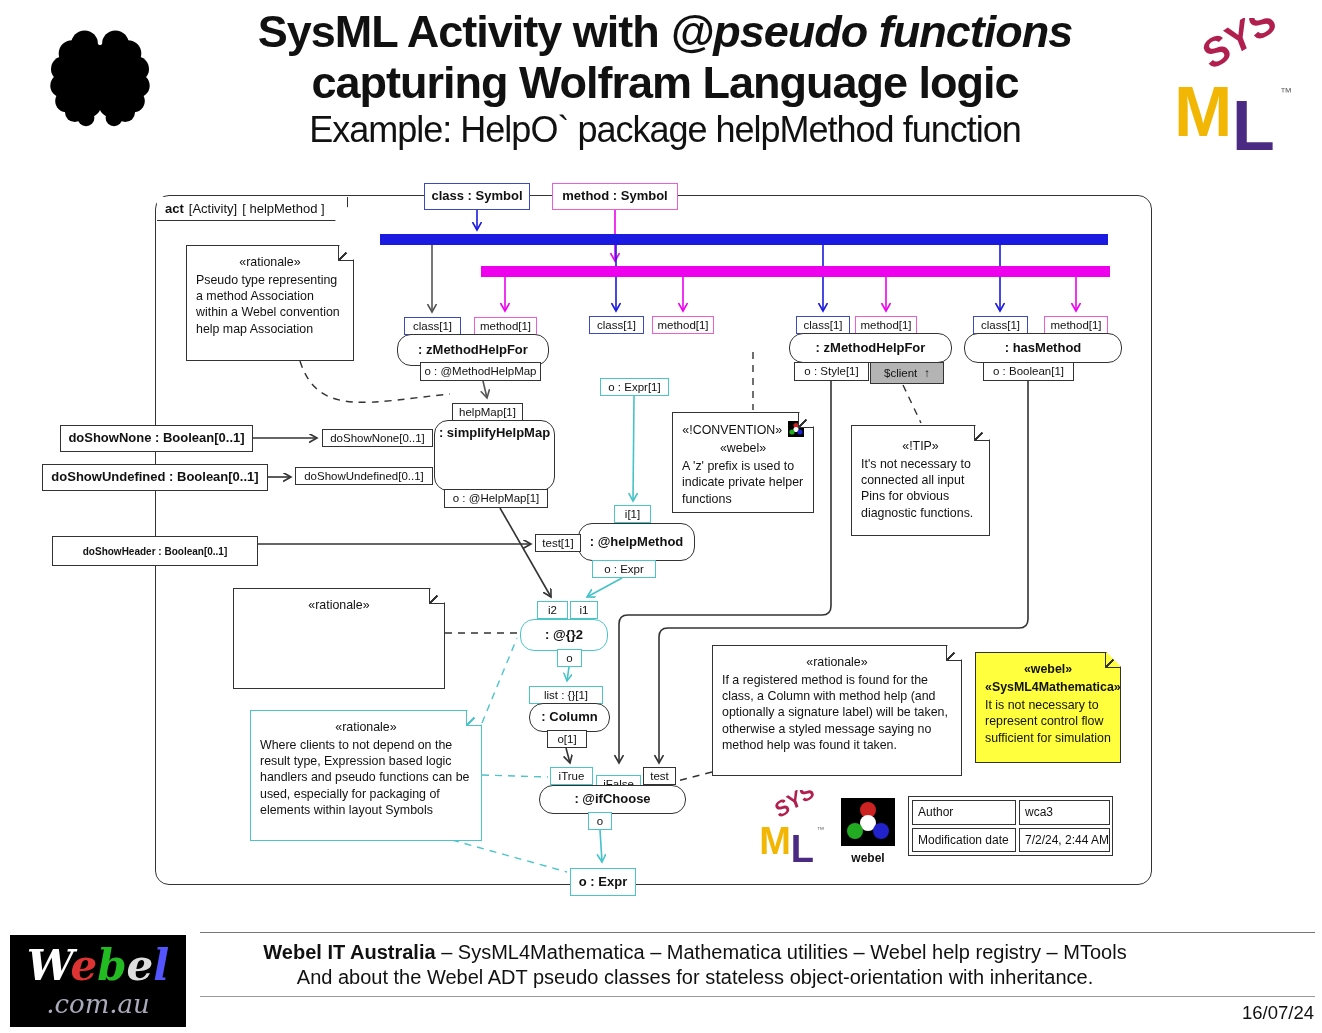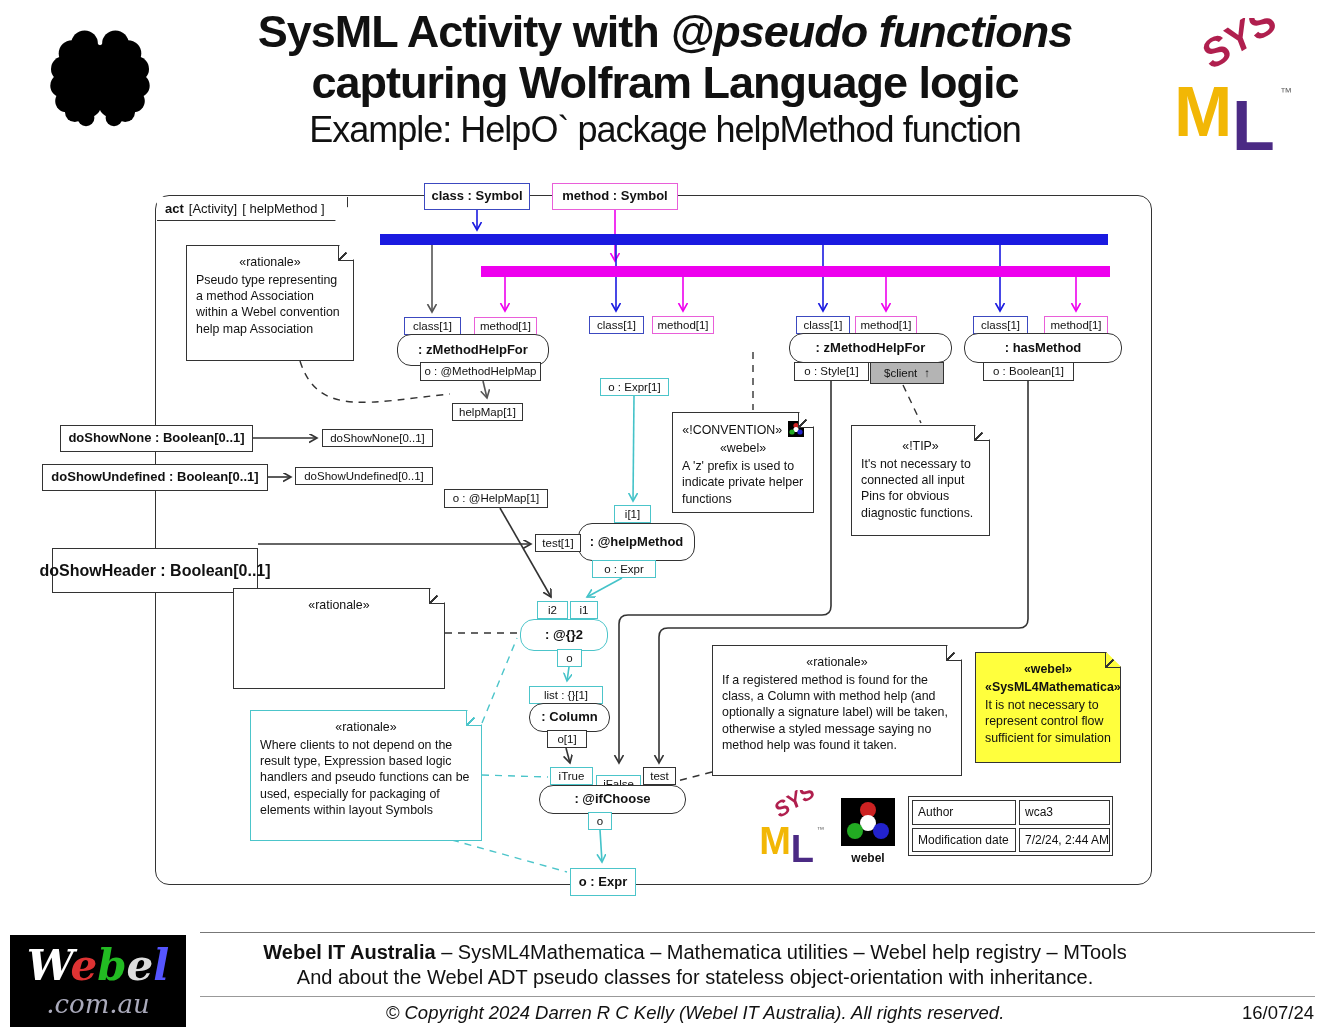--- a/index.html
+++ b/index.html
@@ -182,27 +182,28 @@
   <div class="box action" style="left:964px;top:333px;width:158px;height:30px;">: hasMethod</div>
   <div class="box pin" style="left:983px;top:362px;width:91px;height:19px;">o : Boolean[1]</div>
 
   <div class="note" style="left:186px;top:245px;width:168px;height:116px;">
     <div class="st">«rationale»</div>
     <div style="white-space:normal;">Pseudo type representing a method Association within a Webel convention help map Association</div>
     <i class="fold"></i>
   </div>
 
   <div class="box pin" style="left:452px;top:403px;width:71px;height:18px;">helpMap[1]</div>
+  <div class="box action" style="left:434px;top:420px;width:121px;height:71px;align-items:flex-start;padding-top:5px;">: simplifyHelpMap</div>
   <div class="box pin" style="left:322px;top:429px;width:111px;height:18px;">doShowNone[0..1]</div>
   <div class="box pin" style="left:295px;top:467px;width:138px;height:18px;">doShowUndefined[0..1]</div>
   <div class="box pin" style="left:444px;top:489px;width:104px;height:19px;">o : @HelpMap[1]</div>
 
   <div class="box bold" style="left:60px;top:425px;width:193px;height:27px;font-size:13px;">doShowNone : Boolean[0..1]</div>
   <div class="box bold" style="left:42px;top:464px;width:226px;height:27px;font-size:13px;">doShowUndefined : Boolean[0..1]</div>
-  <div class="box bold" style="left:52px;top:548px;width:206px;height:45px;font-size:16px;">doShowHeader : Boolean[0..1]</div>
+  <div class="box bold" style="left:52px;top:536px;width:206px;height:30px;font-size:10px;">doShowHeader : Boolean[0..1]</div>
 
   <div class="box pin b-cyan" style="left:614px;top:505px;width:37px;height:18px;">i[1]</div>
   <div class="box action" style="left:578px;top:523px;width:117px;height:38px;">: @helpMethod</div>
   <div class="box pin" style="left:535px;top:534px;width:46px;height:18px;">test[1]</div>
   <div class="box pin b-cyan" style="left:592px;top:560px;width:64px;height:18px;">o : Expr</div>
 
   <div class="box pin b-cyan" style="left:537px;top:601px;width:31px;height:18px;">i2</div>
   <div class="box pin b-cyan" style="left:570px;top:601px;width:28px;height:18px;">i1</div>
   <div class="box action b-cyan" style="left:520px;top:619px;width:88px;height:32px;">: @{}2</div>
   <div class="box pin b-cyan" style="left:557px;top:649px;width:25px;height:18px;">o</div>
@@ -295,16 +296,15 @@
     </div>
     <div style="font-size:26px;color:#aab;margin-top:4px;">.com.au</div>
   </div>
 
   <div class="abs" style="left:200px;top:932px;width:1115px;height:0;border-top:1.6px solid #777;"></div>
   <div class="abs foot-line" style="left:190px;top:941px;width:1010px;text-align:center;">
     <span class="bold">Webel IT Australia</span><span> – SysML4Mathematica – Mathematica utilities – Webel help registry – MTools</span>
   </div>
   <div class="abs foot-line" style="left:190px;top:966px;width:1010px;text-align:center;">And about the Webel ADT pseudo classes for stateless object-orientation with inheritance.</div>
   <div class="abs" style="left:200px;top:996px;width:1115px;height:0;border-top:1.2px solid #999;"></div>
-  <div class="abs" style="left:190px;top:1002px;width:1010px;text-align:center;font-style:italic;font-size:18.5px;">© Copyright 2024 Darren R C Kelly (Webel IT Australia). All rights reserved.</div>
   <div class="abs" style="right:8px;top:1002px;font-size:18.5px;">16/07/24</div>
 
 </div>
 
 </body></html>

